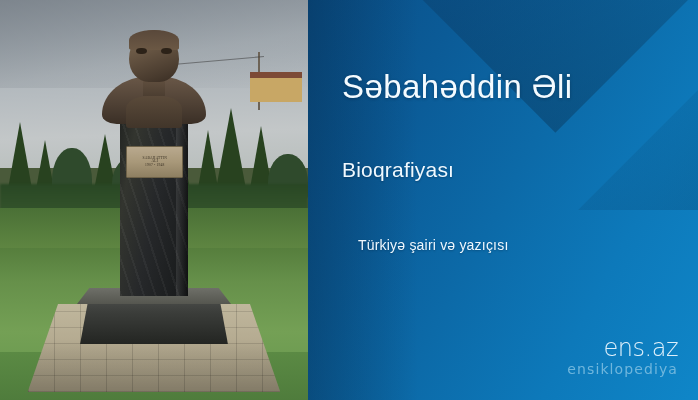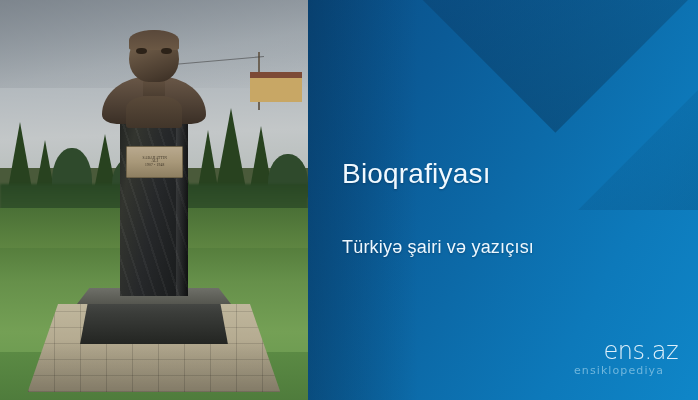--- a/index.html
+++ b/index.html
@@ -204,30 +204,30 @@
     color:#f4fbff;
     font-size:33px;
     font-weight:400;
     letter-spacing:.4px;
     white-space:nowrap;
     text-shadow:0 1px 3px rgba(0,20,40,.35);
   }
   .subtitle {
     position:absolute; top:158px; left:0;
     color:#f0f9ff;
-    font-size:28px;
+    font-size:21px;
     font-weight:400;
     letter-spacing:.2px;
     white-space:nowrap;
     text-shadow:0 1px 2px rgba(0,20,40,.30);
   }
   .tagline {
-    position:absolute; top:237px; left:0;
+    position:absolute; top:237px; left:16px;
     color:#eef8ff;
-    font-size:18px;
+    font-size:14px;
     font-weight:400;
     letter-spacing:.2px;
     white-space:nowrap;
     text-shadow:0 1px 2px rgba(0,20,40,.30);
   }
 
   
   .logo {
     position:absolute; right:20px; bottom:24px;
     width:120px; height:44px;
@@ -236,26 +236,26 @@
   }
   .logo-main {
     font-size:24px;
     letter-spacing:-0.5px;
     color:#dff0fb;
     line-height:1;
     font-weight:300;
     font-family:"DejaVu Sans", sans-serif;
   }
   .logo-sub {
-    font-size:11px;
+    font-size:14px;
     letter-spacing:1.1px;
     color:#6fb6dd;
     line-height:1;
     margin-top:2px;
-    margin-right:14px;
+    margin-right:0;
     font-family:"DejaVu Sans", sans-serif;
   }
 </style>
 </head>
 <body>
 
 <div class="card">
 
   <div class="photo">
     <div class="sky"></div>
@@ -305,20 +305,21 @@
     <div class="bust-eye l"></div>
     <div class="bust-eye r"></div>
   </div>
 
   <div class="panel">
     <div class="panel-darkleft"></div>
     <div class="panel-diag"></div>
     <div class="panel-diag2"></div>
 
     <div class="text-wrap">
+      <div class="title">Səbahəddin Əli</div>
       <div class="subtitle">Bioqrafiyası</div>
       <div class="tagline">Türkiyə şairi və yazıçısı</div>
     </div>
 
     <div class="logo">
       <div class="logo-main">ens.az</div>
       <div class="logo-sub">ensiklopediya</div>
     </div>
   </div>
 

